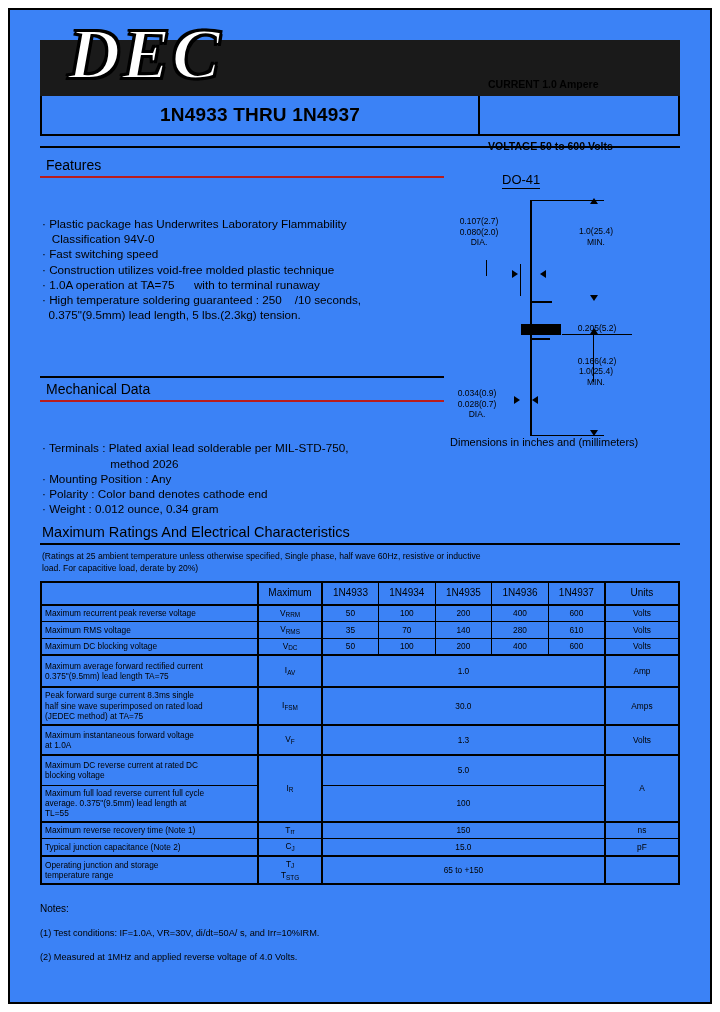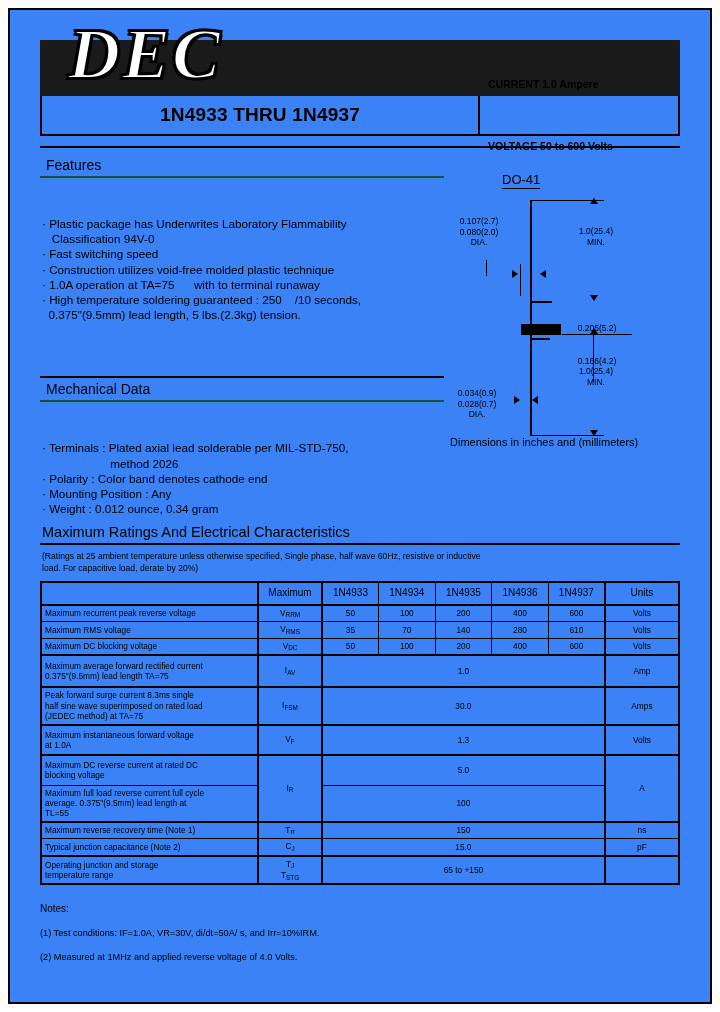--- a/index.html
+++ b/index.html
@@ -87,21 +87,21 @@
     margin-top: 10px;
   }
 
   
   .sect {
     margin-top: 8px;
   }
   .sect-title {
     font-size: 14px;
     padding: 1px 0 3px 6px;
-    border-bottom: 2px solid #14532d;
+    border-bottom: 2px solid #b91c1c;
   }
   .sect-topline { border-top: 2px solid #000; }
 
   
   .two-col {
     position: relative;
   }
   .left-col {
     width: 404px;
   }
@@ -246,22 +246,22 @@
         </div>
 
         <div style="height:46px"></div>
 
         <div class="sect sect-topline">
           <div class="sect-title" style="padding-top:3px">Mechanical Data</div>
         </div>
         <div class="bullets">
           <div class="b-line">· Terminals : Plated axial lead solderable per MIL-STD-750,
                      method 2026</div>
+          <div class="b-line">· Mounting Position : Any</div>
           <div class="b-line">· Polarity : Color band denotes cathode end</div>
-          <div class="b-line">· Mounting Position : Any</div>
           <div class="b-line">· Weight : 0.012 ounce, 0.34 gram</div>
         </div>
       </div>
 
       <div id="diagram">
 
         <div class="dg-title">DO-41</div>
 
         <div class="vline" style="left:86px; top:36px; height:102px;"></div>
 

